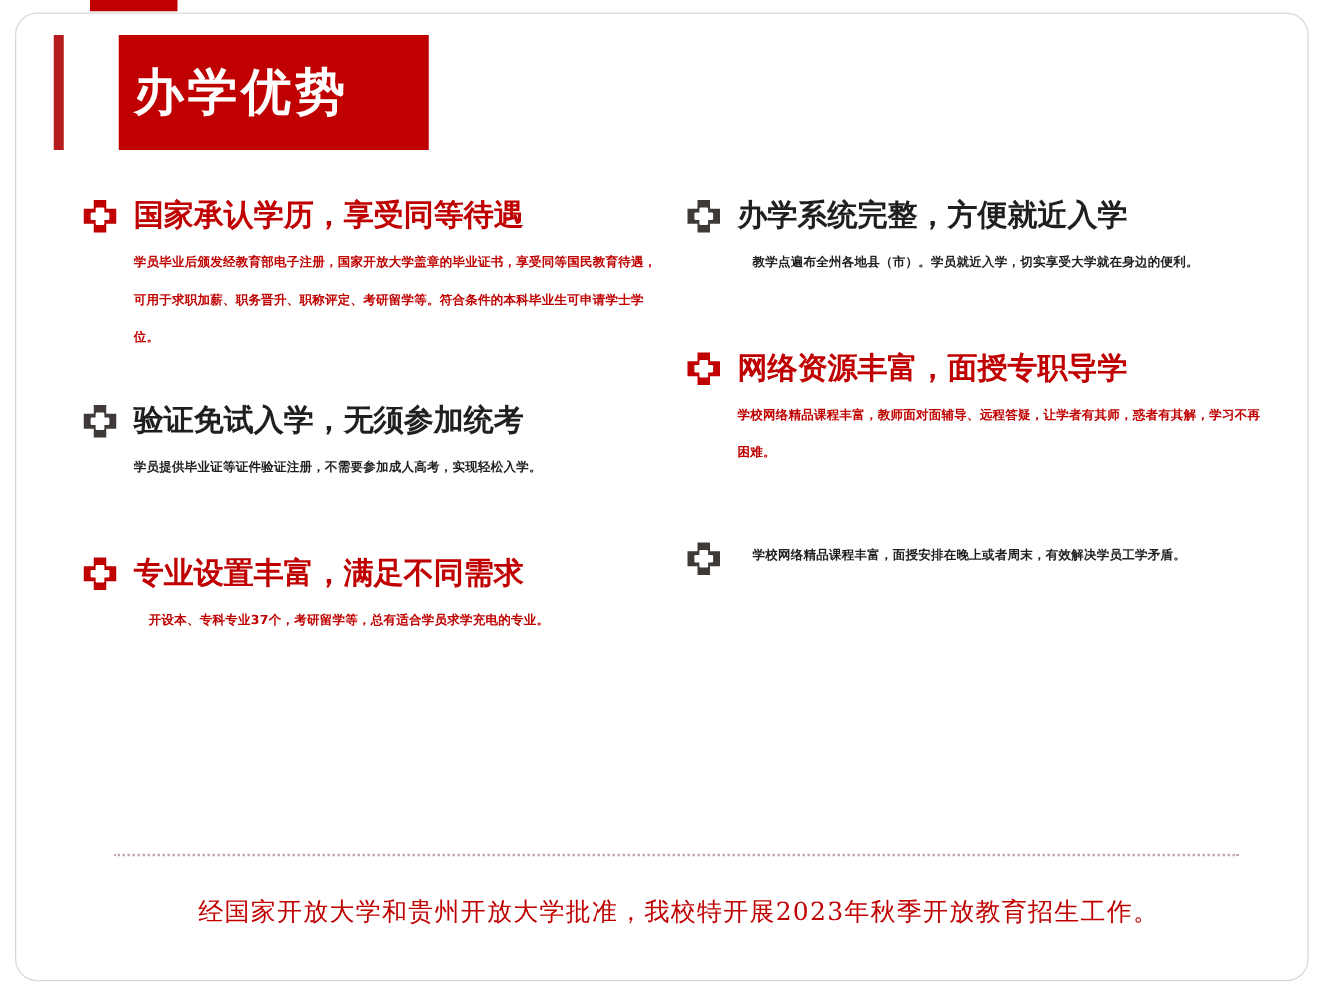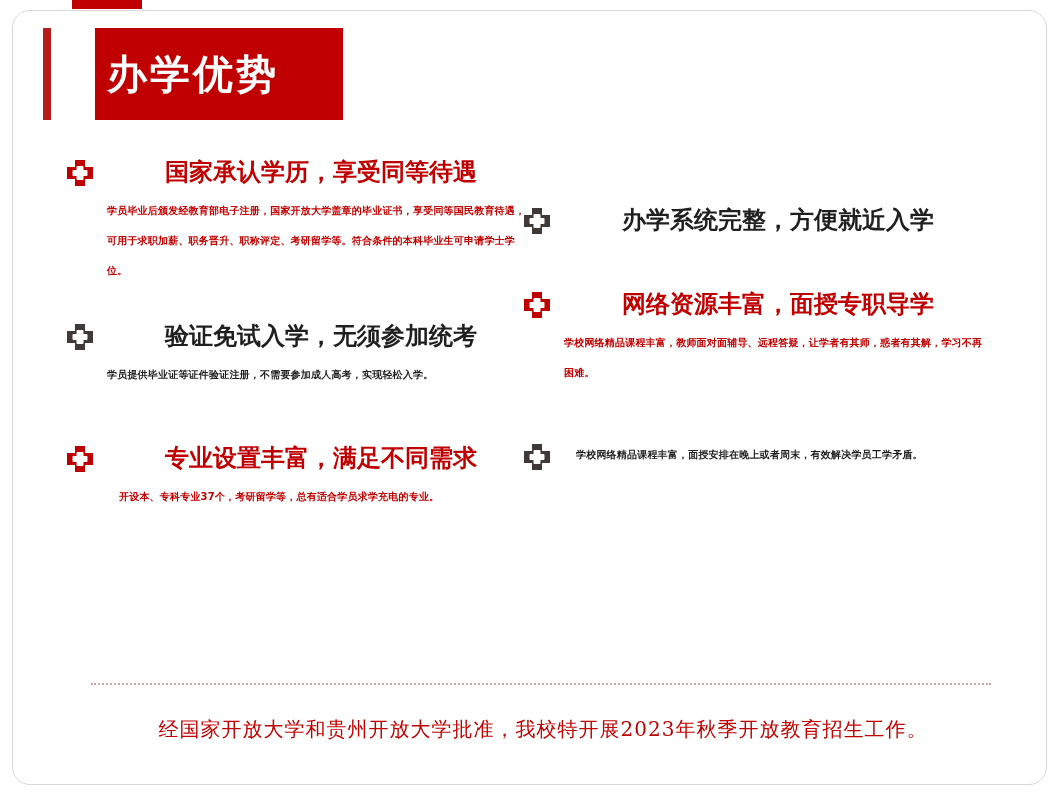--- a/index.html
+++ b/index.html
@@ -77,42 +77,41 @@
     letter-spacing: 3px;
     font-family: "DejaVu Sans", "Liberation Sans", sans-serif;
   }
 
   
   .col {
     position: absolute;
     width: 470px;
   }
   .col-left { left: 52px; top: 145px; }
-  .col-right { left: 509px; top: 145px; margin-top: 48px; }
+  .col-right { left: 535px; top: 145px; }
 
   .item {
     position: relative;
     margin-bottom: 14px;
   }
   .item .bullet {
     position: absolute;
     left: 0;
     top: 2px;
     width: 30px;
     height: 30px;
   }
   .bullet svg { display: block; }
   .item .heading {
     margin-left: 42px;
     font-size: 24px;
     font-weight: bold;
     line-height: 32px;
     font-family: "DejaVu Sans", "Liberation Sans", sans-serif;
     white-space: nowrap;
-    text-align: center;
   }
   .item .body {
     margin-left: 42px;
     margin-top: 8px;
     font-size: 10px;
     line-height: 30px;
     font-weight: bold;
     font-family: "DejaVu Sans", "Liberation Sans", sans-serif;
     letter-spacing: 0.2px;
   }
@@ -210,20 +209,21 @@
 
       <div class="item gap-xl">
         <span class="bullet">
           <svg width="30" height="30" viewBox="0 0 30 30" aria-hidden="true">
             <path d="M2 9 H10 V2 H20 V9 H28 V21 H20 V28 H10 V21 H2 Z" fill="#3f3a38"></path>
             <rect x="11.5" y="8" width="7" height="14" rx="1" fill="#ffffff"></rect>
             <rect x="7.5" y="12" width="15" height="6" rx="1" fill="#ffffff"></rect>
           </svg>
         </span>
         <div class="heading dark">办学系统完整，方便就近入学</div>
+        <div class="body dark indent">教学点遍布全州各地县（市）。学员就近入学，切实享受大学就在身边的便利。</div>
       </div>
 
       <div class="item gap-xl">
         <span class="bullet">
           <svg width="30" height="30" viewBox="0 0 30 30" aria-hidden="true">
             <path d="M2 9 H10 V2 H20 V9 H28 V21 H20 V28 H10 V21 H2 Z" fill="#c00000"></path>
             <rect x="11.5" y="8" width="7" height="14" rx="1" fill="#ffffff"></rect>
             <rect x="7.5" y="12" width="15" height="6" rx="1" fill="#ffffff"></rect>
           </svg>
         </span>

